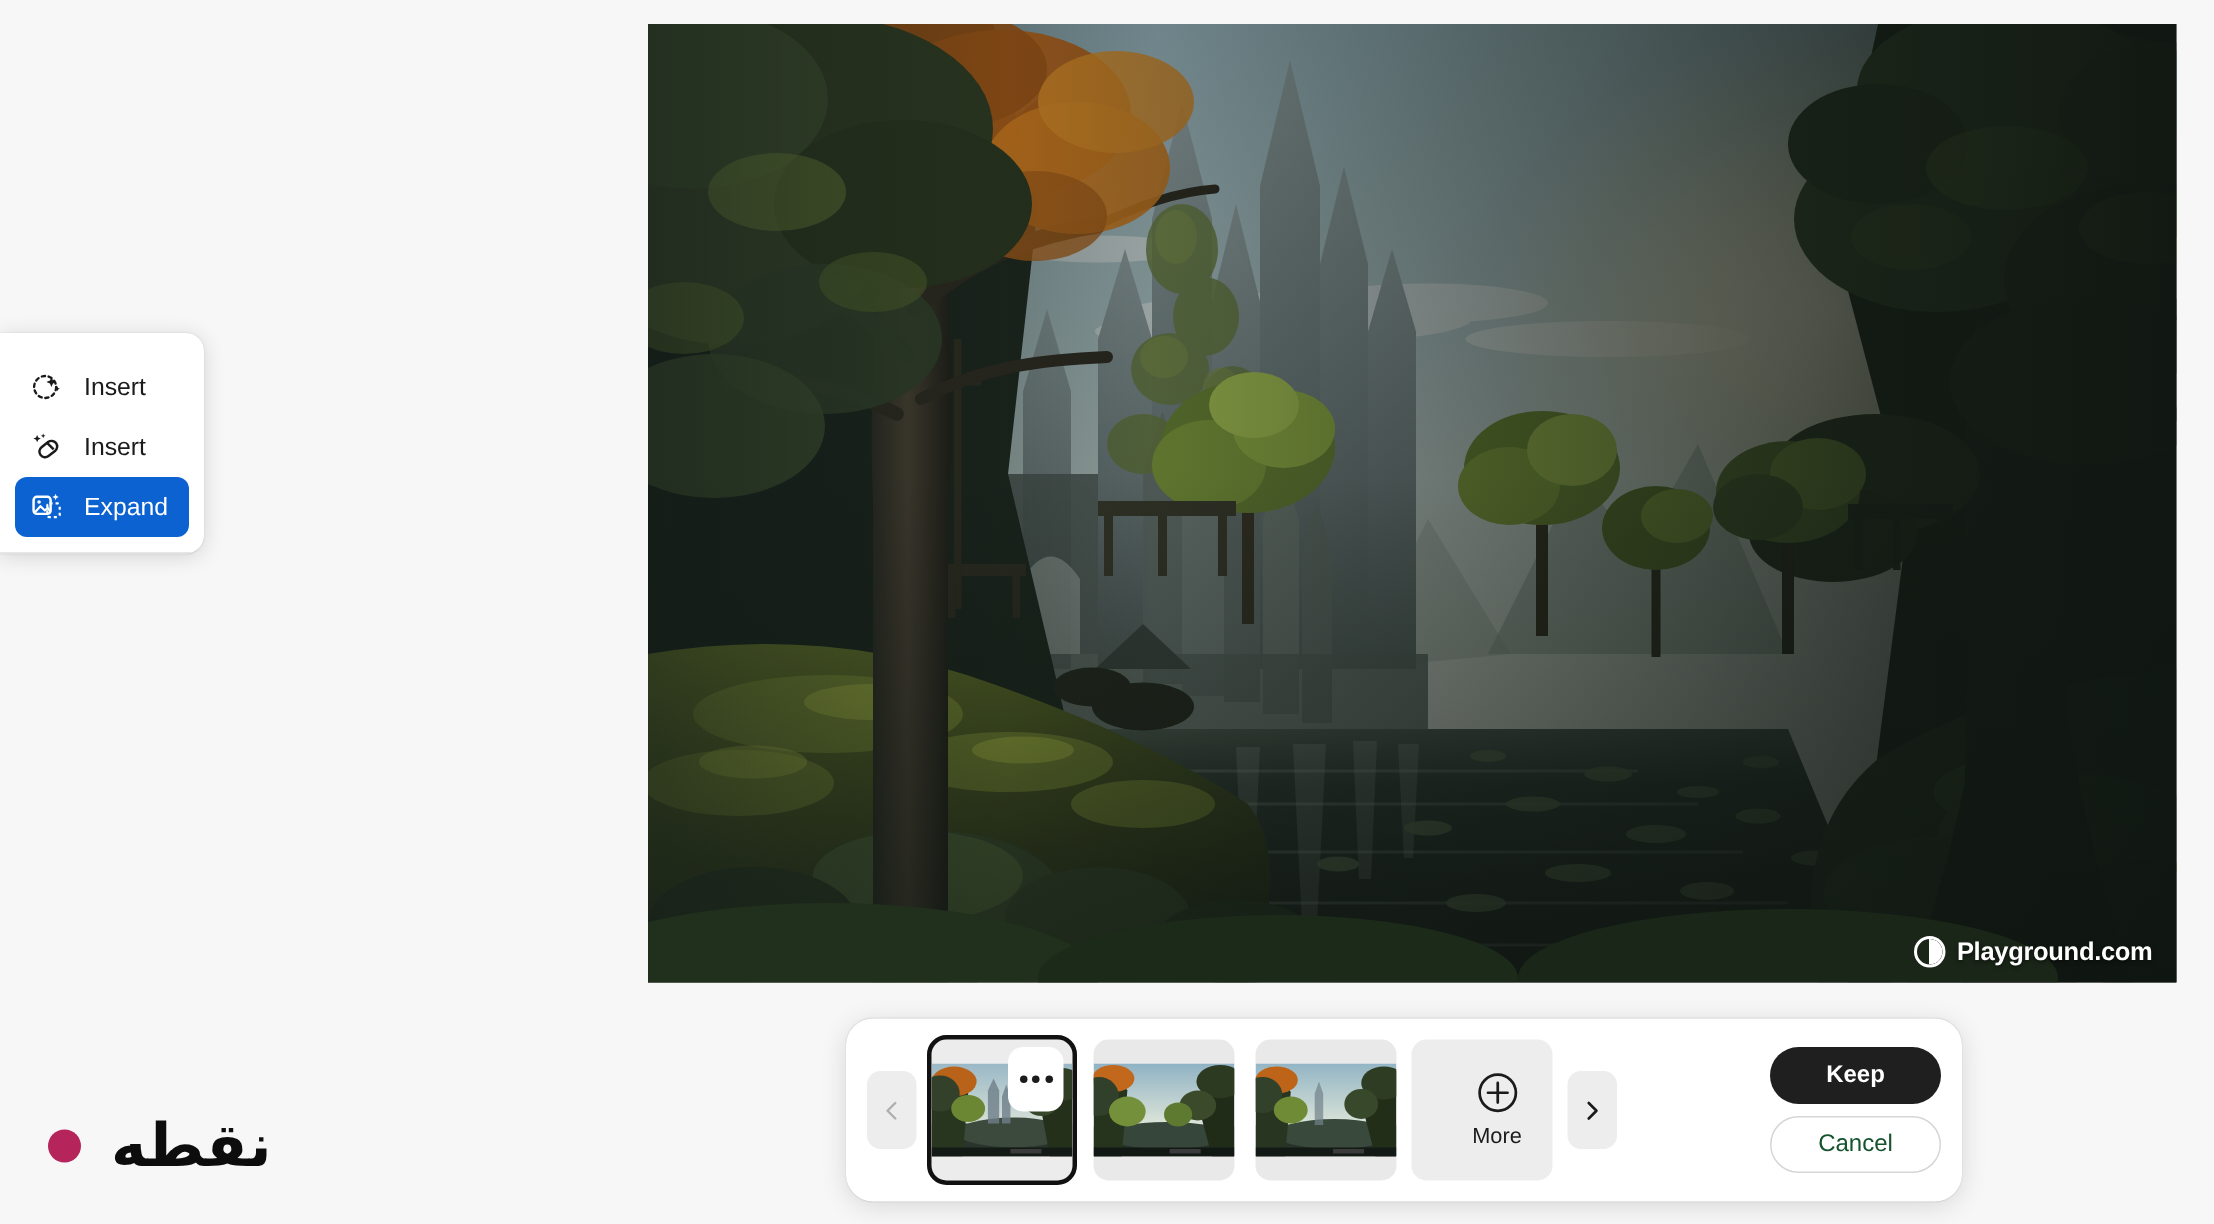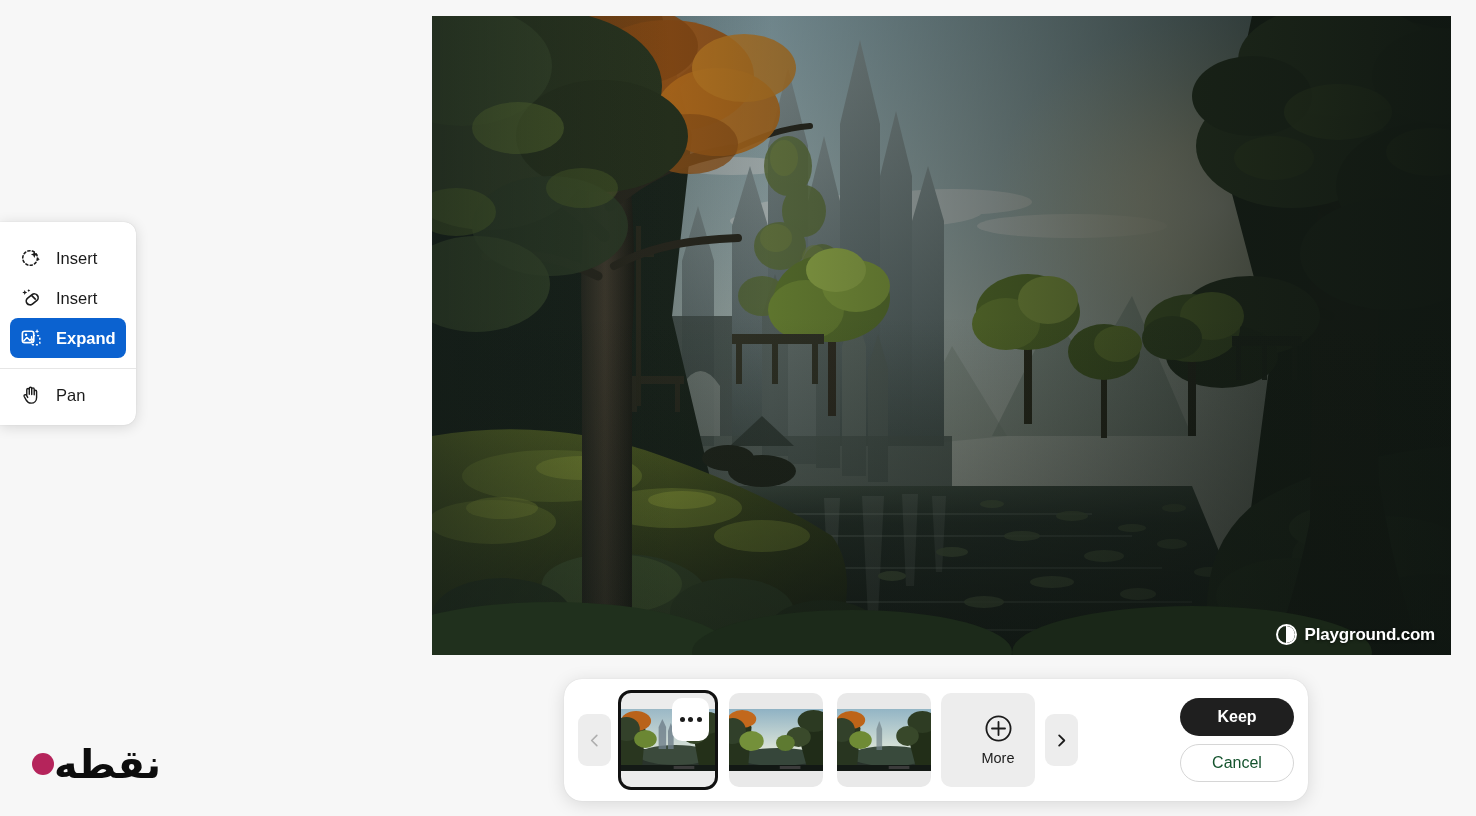--- a/index.html
+++ b/index.html
@@ -72,21 +72,20 @@
     padding: 0 10px;
     border-radius: 8px;
     color: #1b1b1b;
     font-size: 16.5px;
     cursor: pointer;
     user-select: none;
   }
   .tool-item.active {
     background: #0b62d0;
     color: #ffffff;
-    font-weight: bold;
   }
   .tool-icon {
     width: 22px; height: 22px;
     flex: none;
     display: flex; align-items: center; justify-content: center;
   }
   .tool-icon svg { width: 22px; height: 22px; display:block; }
 
   
   .bottom-bar {
@@ -196,21 +195,21 @@
     border: 1px solid #d6d6d6;
     font-size: 16px;
     font-family: "Liberation Sans", sans-serif;
     cursor: pointer;
   }
 
   
   .brand {
     position: absolute;
     left: 32px; top: 744px;
-    display: flex; align-items: center; 
+    display: flex; align-items: center; gap: 20px;
   }
   .brand-dot {
     width: 22px; height: 22px; border-radius: 50%;
     background: #b5245b;
     flex: none;
   }
   .brand-text {
     font-family: "DejaVu Sans", sans-serif;
     font-size: 40px;
     font-weight: bold;
@@ -581,30 +580,20 @@
             <path d="M18.6 2.3l.7 1.7 1.7.7-1.7.7-.7 1.7-.7-1.7-1.7-.7 1.7-.7z" fill="#ffffff"></path>
           </svg>
         </span>
         <span>Expand</span>
       </div>
 
     </div>
 
     <div class="tool-sep"></div>
 
-    <div class="tool-group">
-      <div class="tool-item">
-        <span class="tool-icon">
-          <svg viewBox="0 0 24 24" fill="none">
-            <path d="M7.4 12.6V6.3a1.35 1.35 0 0 1 2.7 0v5M10.1 11.3V4.9a1.35 1.35 0 0 1 2.7 0v6.2M12.8 11.4V5.6a1.35 1.35 0 0 1 2.7 0v5.9M15.5 11.8V8.2a1.3 1.3 0 0 1 2.6 0v6.4c0 3.6-2.4 6.3-5.8 6.3-3.1 0-4.6-1.5-5.7-3.6l-2-3.7c-.5-1 .2-2 1.2-2 .6 0 1 .3 1.3.8l1.3 2.2" stroke="#1b1b1b" stroke-width="1.55" stroke-linecap="round" stroke-linejoin="round"></path>
-          </svg>
-        </span>
-        <span>Pan</span>
-      </div>
-    </div>
 
   </div>
 
   <div class="bottom-bar">
 
     <button class="nav-btn disabled">
       <span>
         <svg viewBox="0 0 16 16" fill="none">
           <path d="M10.5 2.5L5 8l5.5 5.5" stroke="#3a3a3a" stroke-width="1.7" stroke-linecap="round" stroke-linejoin="round"></path>
         </svg>

